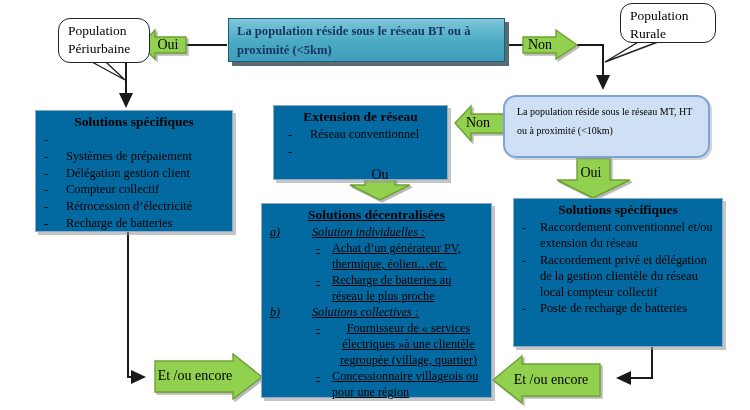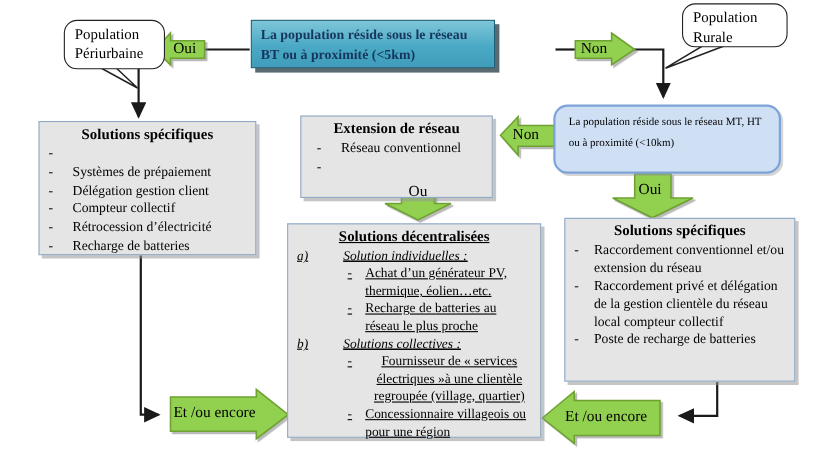--- a/index.html
+++ b/index.html
@@ -7,21 +7,21 @@
     position:relative; width:750px; height:410px; overflow:hidden;
     font-family:"Liberation Serif", serif; color:#000;
   }
   .stage svg { position:absolute; left:0; top:0; }
   .line { stroke:#1a1a1a; stroke-width:2; fill:none; }
   .tail { fill:#ffffff; stroke:#222; stroke-width:1.4; }
   .garrow { fill:#92d050; stroke:#6fa132; stroke-width:1.4;
             filter:drop-shadow(2px 2px 0 rgba(130,130,130,.55)); }
 
   .bluebox {
-    position:absolute; background:#e5e5e5; border:1.6px solid #8fa9c8;
+    position:absolute; background:#0369a1; border:1.6px solid #8fa9c8;
     box-shadow:3px 3px 0 rgba(150,150,150,.55); box-sizing:border-box;
   }
   .tealbox {
     position:absolute; box-sizing:border-box;
     background:linear-gradient(180deg,#7ec6d8 0%, #4aa9c4 55%, #3f9dbb 100%);
     border:1px solid #1b5e75; box-shadow:4px 4px 0 #5a6b72;
     color:#17365d; font-weight:bold; font-size:12.6px; line-height:19px;
     padding:3px 8px;
   }
   .roundbox {
@@ -84,21 +84,21 @@
     <polygon class="garrow" points="455,123 471,106 471,114 504,114 504,133 471,133 471,141"></polygon>
     <polygon class="garrow" points="365,162 395,162 395,185 410,185 380,200 350,185 365,185"></polygon>
     <polygon class="garrow" points="577,158 610,158 610,180 630,180 593,198 557,180 577,180"></polygon>
     <polygon class="garrow" points="155,361 233,361 233,354 262,377 233,399 233,392 155,392"></polygon>
     <polygon class="garrow" points="493,380 522,356 522,364 600,364 600,396 522,396 522,403"></polygon>
   </svg>
 
   <div class="bubble" style="left:12px; top:18px; width:92px; height:45px;margin-left:46px;">Population Périurbaine</div>
   <div class="bubble" style="left:620px; top:3px; width:96px; height:40px;">Population Rurale</div>
 
-  <div class="tealbox" style="left:228px; top:18px; width:222px; height:44px;">La population réside sous le réseau BT ou à proximité (&lt;5km)</div>
+  <div class="tealbox" style="left:228px; top:18px; width:277px; height:44px;">La population réside sous le réseau BT ou à proximité (&lt;5km)</div>
 
   <div class="bluebox" style="left:35px; top:110px; width:198px; height:122px; padding-top:2px;">
     <div class="title">Solutions spécifiques</div>
     <div class="items">
       <div class="item">
           <span class="dash">-</span>
         </div>
       <div class="item">
           <span class="dash">-</span>
           <span class="txt">Systèmes de prépaiement</span>

